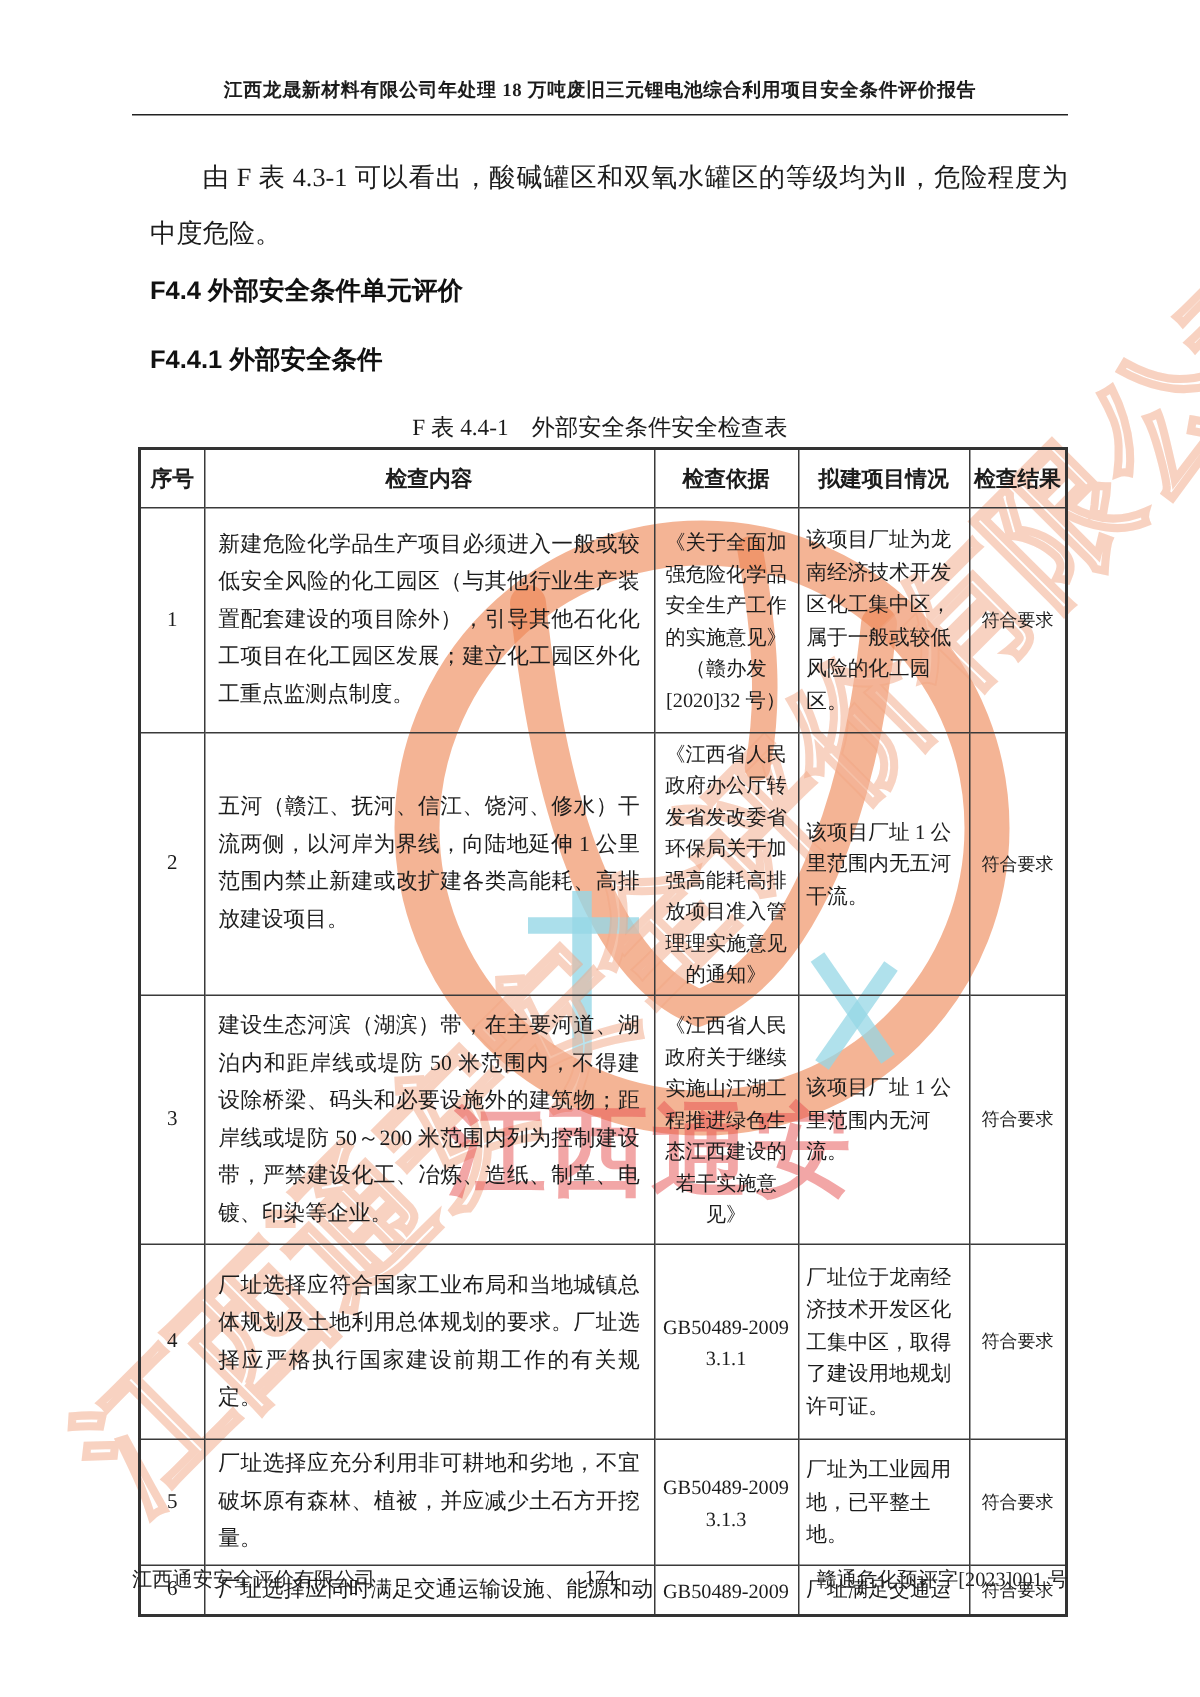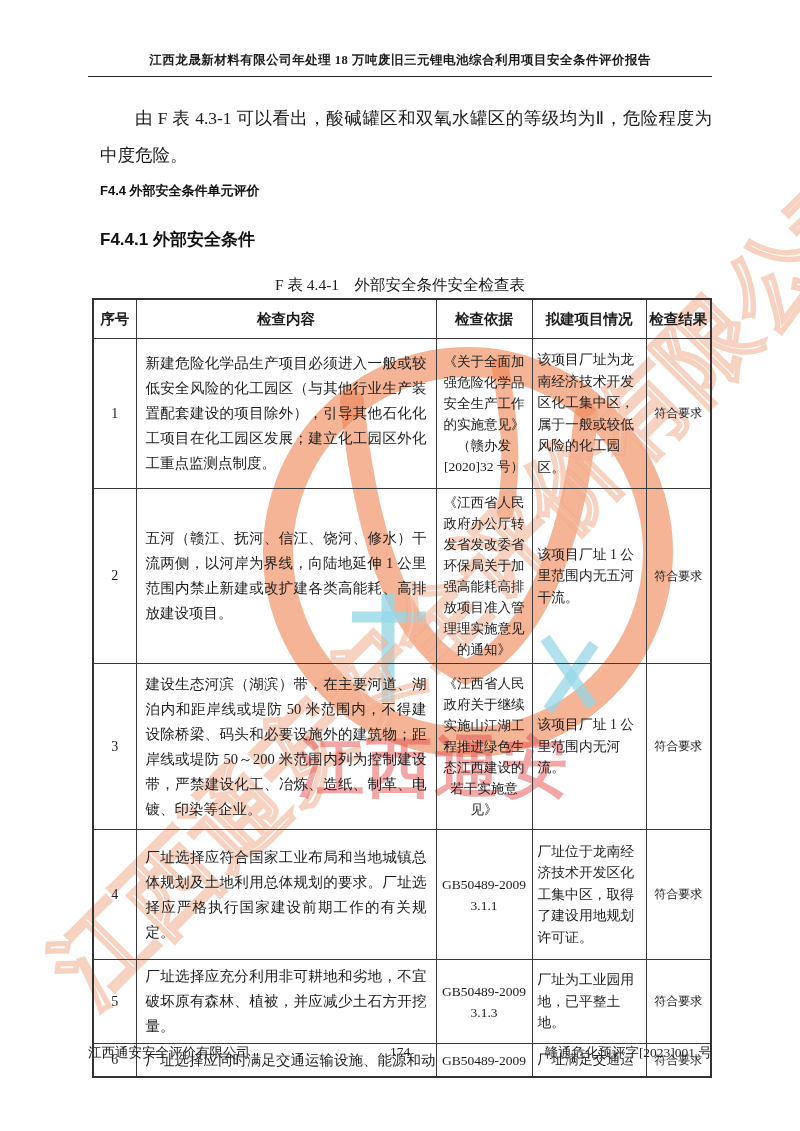--- a/index.html
+++ b/index.html
@@ -17,21 +17,21 @@
     letter-spacing:0.5px; padding-bottom:7px; border-bottom:1.6px solid #222;
   }
   .intro {
     position:absolute; top:100px; left:100px; right:88px;
     font-size:17.5px; line-height:37px; text-indent:2em; text-align:justify;
   }
   .h-sec {
     position:absolute; left:100px; margin:0;
     font-family:"Liberation Sans", sans-serif; font-weight:bold; color:#111;
   }
-  .h-sec.lvl1 { top:182px; font-size:13px; }
+  .h-sec.lvl1 { top:182px; font-size:17px; }
   .h-sec.lvl2 { top:228px; font-size:17px; }
   .tbl-caption {
     position:absolute; top:275px; left:0; right:0;
     text-align:center; font-size:15.5px; font-weight:normal;
   }
 
   table.checktable {
     position:absolute; top:298px; left:92px; width:618px;
     border-collapse:collapse; table-layout:fixed;
     font-size:14.5px; background:transparent; border:2px solid #333;

